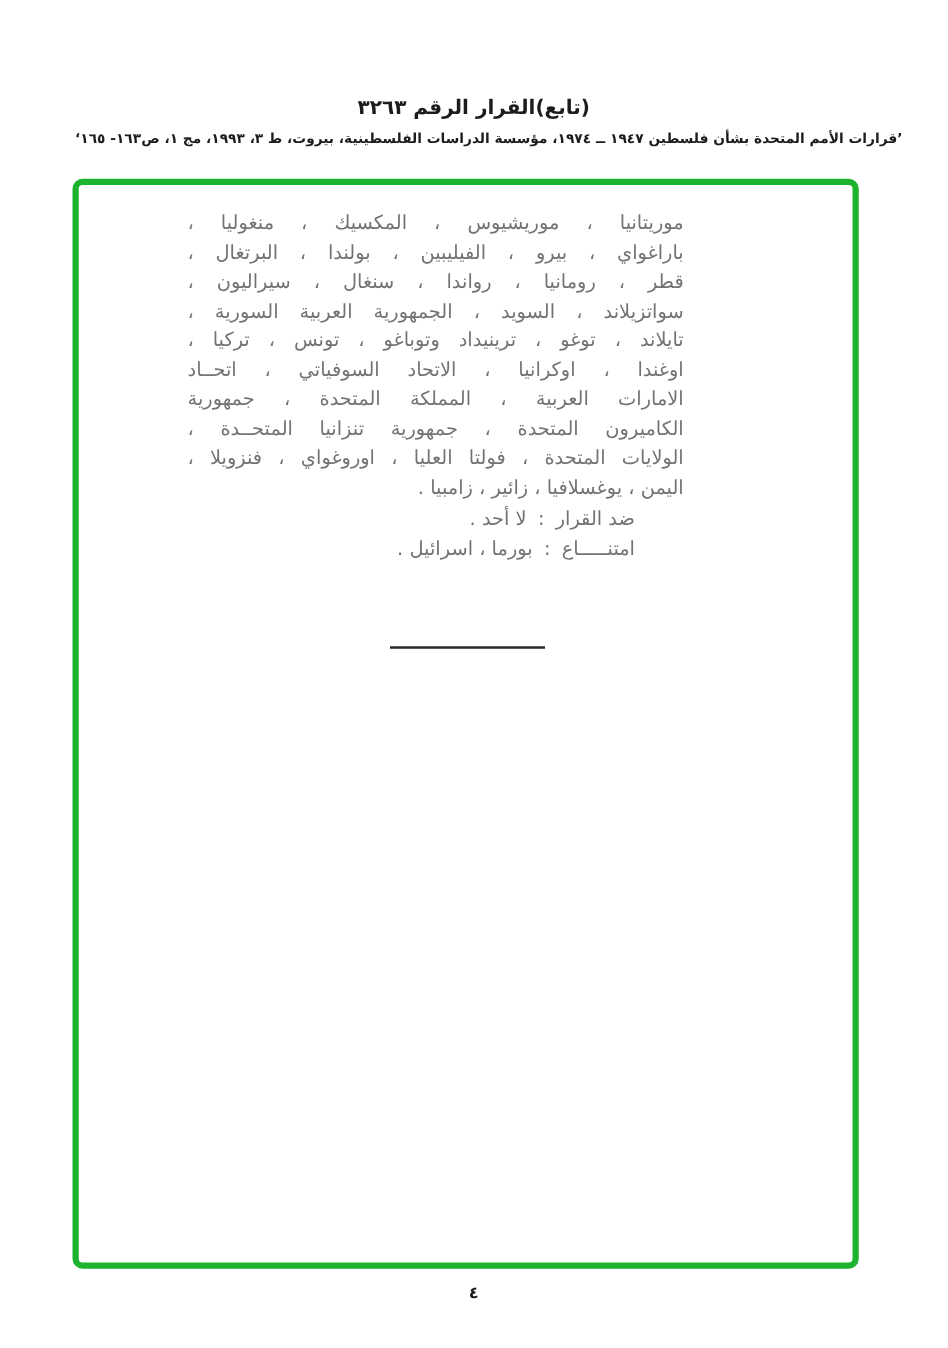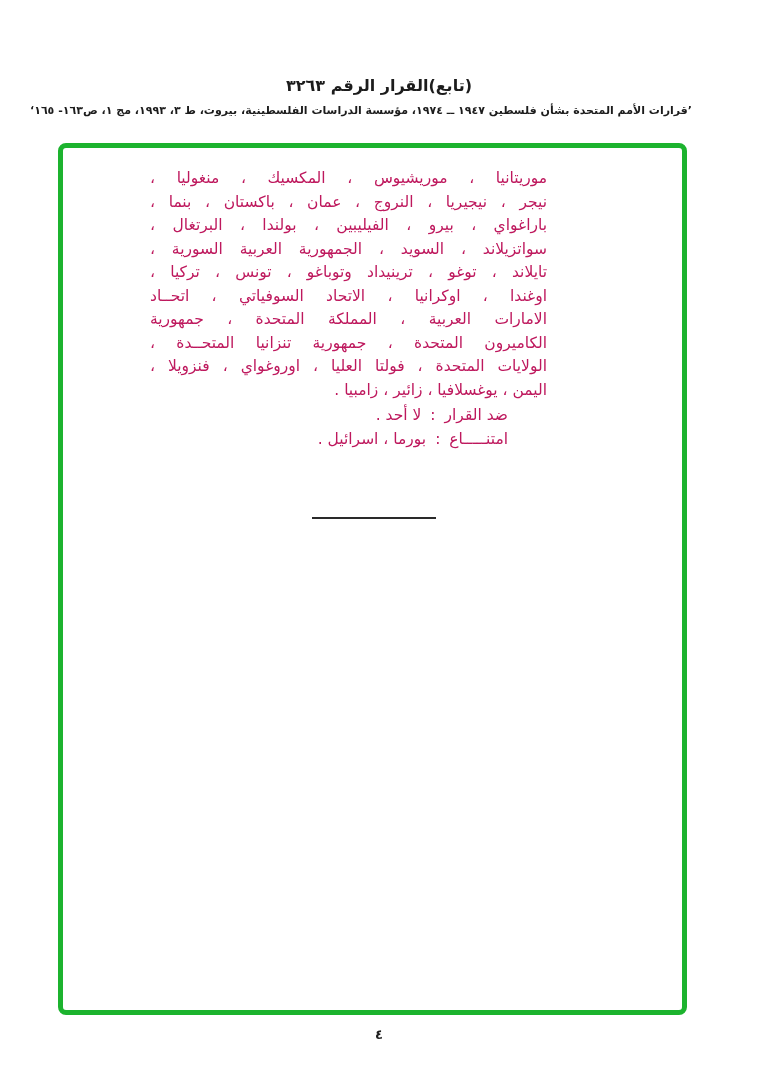--- a/index.html
+++ b/index.html
@@ -14,36 +14,36 @@
     overflow: hidden;
   }
   .doc-title {
     position: absolute; top: 74px; left: 0; width: 758px;
     direction: rtl; text-align: center;
     font-size: 16px; font-weight: bold; line-height: 24px;
     letter-spacing: 0;
   }
   .doc-citation {
     position: absolute; top: 103px; left: 0; width: 722px;
-    direction: rtl; text-align: center;
+    direction: rtl; text-align: right;
     font-size: 11px; font-weight: bold; line-height: 16px;
   }
   .green-frame {
     position: absolute; left: 58px; top: 143px;
     width: 629px; height: 872px;
     box-sizing: border-box;
     border: 5px solid #1cb32e;
     border-radius: 8px;
     background: transparent;
   }
   .text-column {
     position: absolute; left: 150px; top: 167px; width: 397px;
     direction: rtl;
     font-size: 15.5px; line-height: 23.5px;
-    color: #be185d;
+    color: #737373;
   }
   .body-line { white-space: normal; }
   .body-line.just {
     text-align: justify;
     text-align-last: justify;
   }
   .body-line.ragged {
   }
   .vote-block {
     margin-top: 2px;
@@ -75,22 +75,22 @@
 <body>
 
 <div class="doc-title">(تابع)القرار الرقم  ٣٢٦٣</div>
 
 <div class="doc-citation">’قرارات الأمم المتحدة بشأن فلسطين ١٩٤٧ ــ ١٩٧٤، مؤسسة الدراسات الفلسطينية، بيروت، ط ٣، ١٩٩٣، مج ١، ص١٦٣- ١٦٥‘</div>
 
 <div class="green-frame" style="border-color: rgb(28, 179, 46);"></div>
 
 <div class="text-column">
   <div class="body-line just">موريتانيا ، موريشيوس ، المكسيك ، منغوليا ،</div>
-  <div class="body-line just">نيجر ، نيجيريا ، النروج ، عمان ، باكستان ، بنما ،</div>
   <div class="body-line just">باراغواي ، بيرو ، الفيليبين ، بولندا ، البرتغال ،</div>
+  <div class="body-line just">قطر ، رومانيا ، رواندا ، سنغال ، سيراليون ،</div>
   <div class="body-line just">سواتزيلاند ، السويد ، الجمهورية العربية السورية ،</div>
   <div class="body-line just">تايلاند ، توغو ، ترينيداد وتوباغو ، تونس ، تركيا ،</div>
   <div class="body-line just">اوغندا ، اوكرانيا ، الاتحاد السوفياتي ، اتحــاد</div>
   <div class="body-line just">الامارات العربية ، المملكة المتحدة ، جمهورية</div>
   <div class="body-line just">الكاميرون المتحدة ، جمهورية تنزانيا المتحــدة ،</div>
   <div class="body-line just">الولايات المتحدة ، فولتا العليا ، اوروغواي ، فنزويلا ،</div>
   <div class="body-line ragged">اليمن ، يوغسلافيا ، زائير ، زامبيا .</div>
 
   <div class="vote-block">
     <div class="vote-line">

